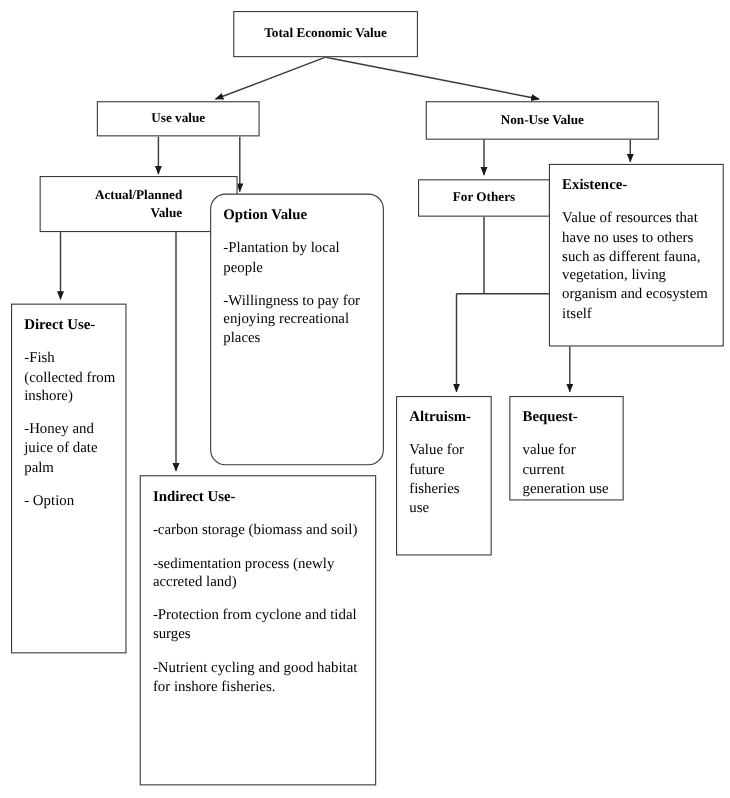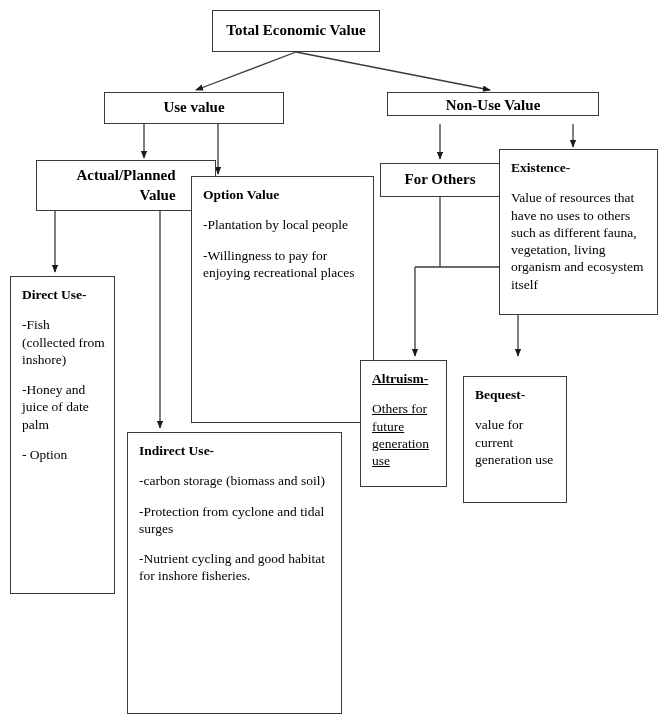--- a/index.html
+++ b/index.html
@@ -39,21 +39,21 @@
     text-align: center;
   }
   .node.listbox {
     padding: 9px 8px 9px 11px;
   }
   .title {
     font-weight: bold;
     white-space: pre-line;
   }
   .node.centered .title {
-    font-size: 15px;
+    font-size: 12px;
   }
   .node.listbox .title {
     display: block;
     margin: 0 0 13px 0;
     font-size: 13.5px;
   }
   .node.listbox .body {
     display: block;
   }
   .line {
@@ -103,77 +103,78 @@
       <path d="M415,267 L518,267"></path>
       <path d="M415,267 L415,356" marker-end="url(#arrow)"></path>
       <path d="M518,267 L518,356" marker-end="url(#arrow)"></path>
     </g>
   </svg>
 
   <div class="node centered" style="left:212px; top:10px; width:168px; height:42px;">
     <span class="title">Total Economic Value</span>
   </div>
 
-  <div class="node centered" style="left:104px; top:92px; width:180px; height:32px;">
+  <div class="node centered" style="left:88px; top:92px; width:148px; height:32px;">
     <span class="title">Use value</span>
   </div>
 
-  <div class="node centered" style="left:387px; top:92px; width:212px; height:24px;align-items:flex-end;">
+  <div class="node centered" style="left:387px; top:92px; width:212px; height:35px;">
     <span class="title">Non-Use Value</span>
   </div>
 
   <div class="node centered" style="left:36px; top:160px; width:180px; height:51px;text-align:right;">
     <span class="title">Actual/Planned
 Value</span>
   </div>
 
-  <div class="node listbox" style="left:191px; top:176px; width:183px; height:247px;">
+  <div class="node listbox" style="left:191px; top:176px; width:158px; height:247px;border-radius:14px;">
     <span class="title">Option Value</span>
     <span class="body">
       <span class="line">-Plantation by local people</span>
       <span class="line">-Willingness to pay for enjoying recreational places</span>
     </span>
   </div>
 
   <div class="node listbox" style="left:10px; top:276px; width:105px; height:318px;">
     <span class="title">Direct Use-</span>
     <span class="body">
       <span class="line">-Fish (collected from inshore)</span>
       <span class="line">-Honey and juice of date palm</span>
       <span class="line">- Option</span>
     </span>
   </div>
 
   <div class="node listbox z-mid" style="left:127px; top:432px; width:215px; height:282px;">
     <span class="title">Indirect Use-</span>
     <span class="body">
       <span class="line">-carbon storage (biomass and soil)</span>
+      <span class="line">-sedimentation process (newly accreted land)</span>
       <span class="line">-Protection from cyclone and tidal surges</span>
       <span class="line">-Nutrient cycling and good habitat for inshore fisheries.</span>
     </span>
   </div>
 
   <div class="node centered" style="left:380px; top:163px; width:120px; height:34px;">
     <span class="title">For Others</span>
   </div>
 
   <div class="node listbox z-top" style="left:499px; top:149px; width:159px; height:166px;">
     <span class="title">Existence-</span>
     <span class="body">
       <span class="line">Value of resources that have no uses to others such as different fauna, vegetation, living organism and ecosystem itself</span>
     </span>
   </div>
 
-  <div class="node listbox" style="left:360px; top:360px; width:87px; height:127px;text-decoration:underline;">
+  <div class="node listbox" style="left:360px; top:360px; width:87px; height:145px;">
     <span class="title">Altruism-</span>
     <span class="body">
-      <span class="line">Others for future generation use</span>
+      <span class="line">Value for future fisheries use</span>
     </span>
   </div>
 
-  <div class="node listbox tight" style="left:463px; top:376px; width:104px; height:127px;">
+  <div class="node listbox tight" style="left:463px; top:360px; width:104px; height:95px;">
     <span class="title">Bequest-</span>
     <span class="body">
       <span class="line">value for current generation use</span>
     </span>
   </div>
 
 </div>
 
 </body></html>

